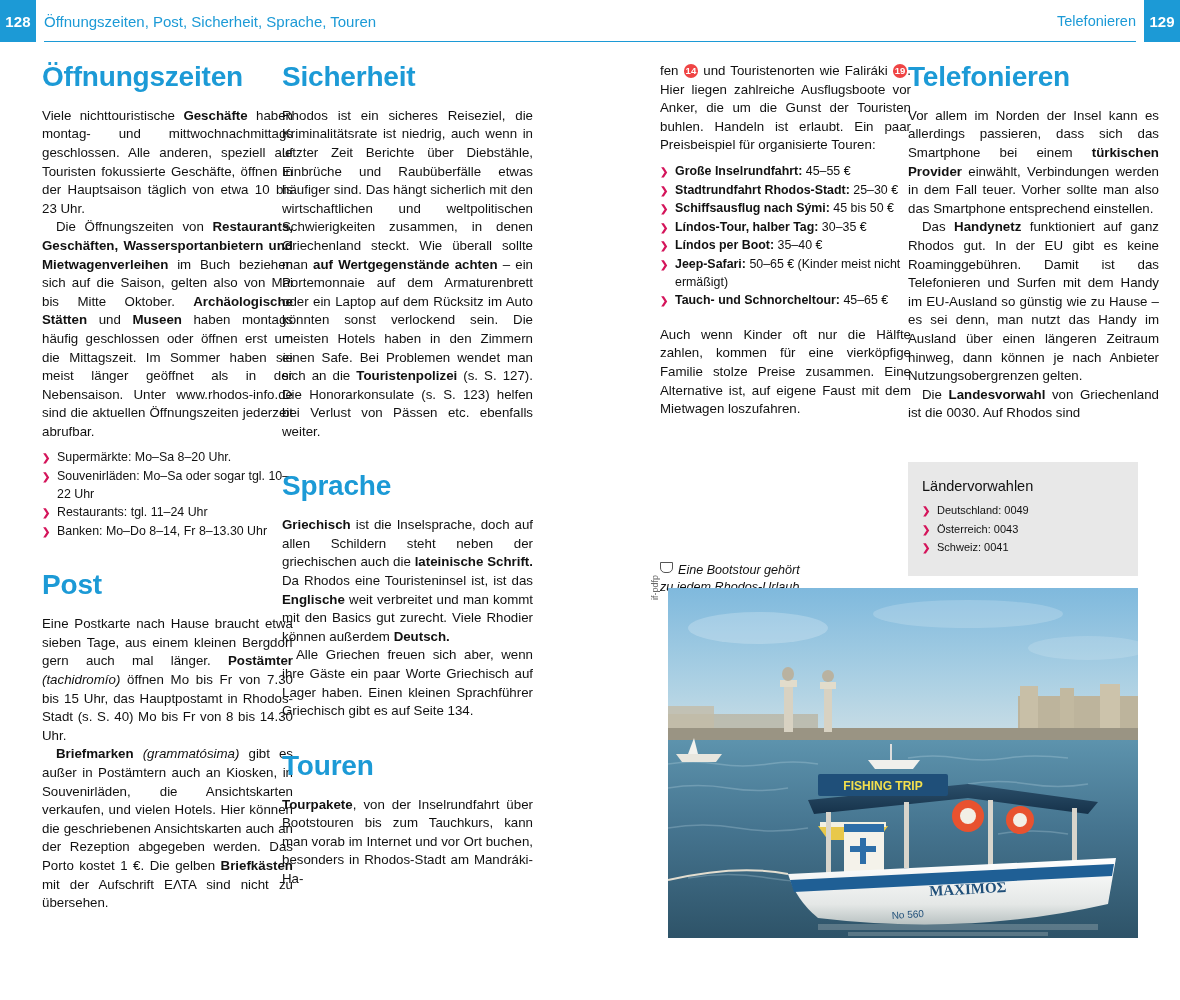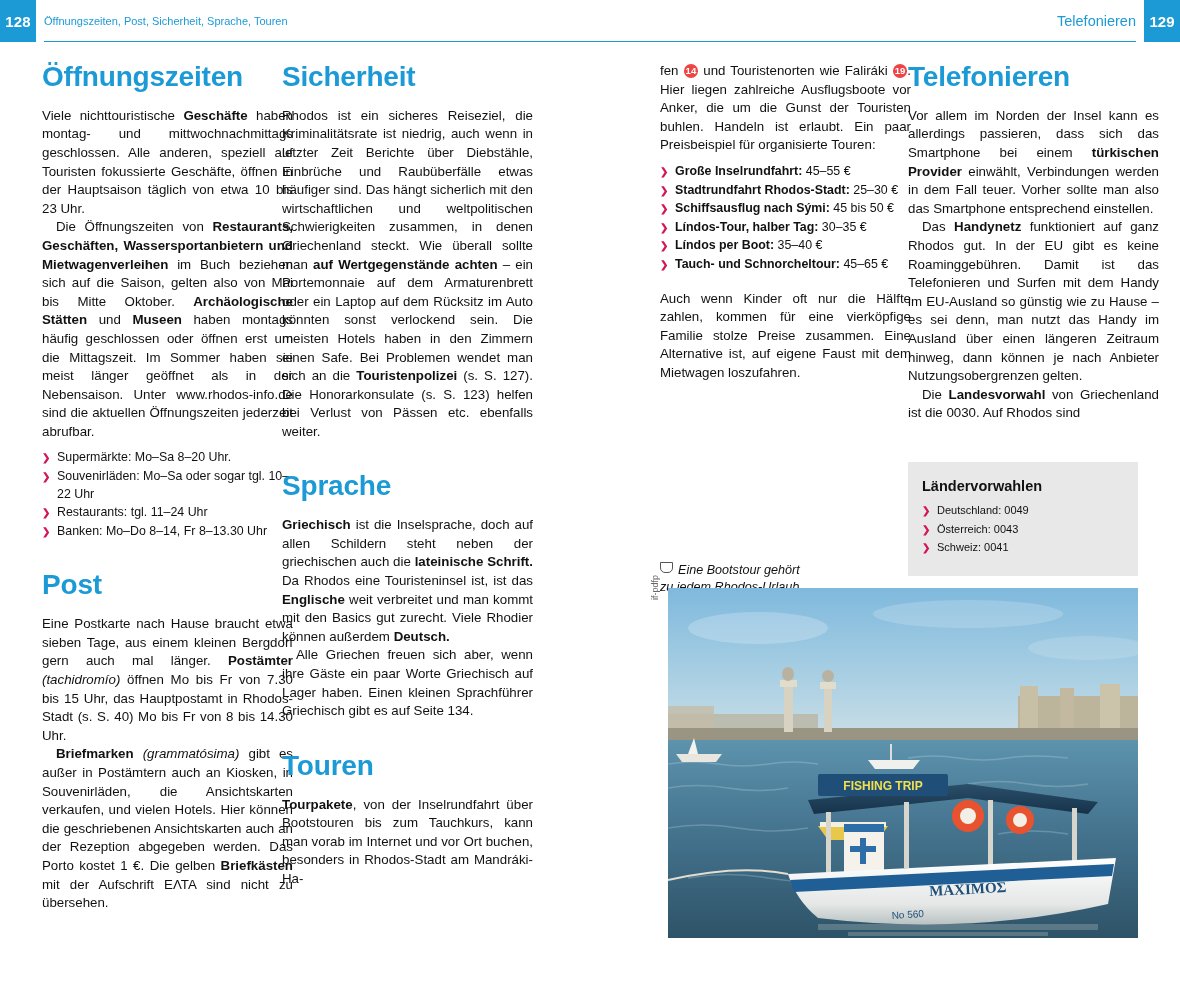--- a/index.html
+++ b/index.html
@@ -41,21 +41,21 @@
     justify-content: center;
     letter-spacing: 0.2px;
   }
   .hdr-left-title {
     position: absolute;
     left: 44px; top: 0;
     height: 42px;
     display: flex;
     align-items: center;
     color: #1c9ad6;
-    font-size: 11px;
+    font-size: 15px;
     font-weight: normal;
   }
   .hdr-right-num {
     position: absolute;
     right: 0; top: 0;
     width: 36px; height: 42px;
     background: #1c9ad6;
     color: #ffffff;
     font-size: 15px;
     font-weight: bold;
@@ -160,21 +160,21 @@
     left: 908px;
     top: 462px;
     width: 230px;
     background: #e8e8e8;
     padding: 16px 12px 18px 14px;
     box-sizing: border-box;
   }
   .infobox h3 {
     margin: 0 0 8px 0;
     font-size: 14.5px;
-    font-weight: bold;
+    font-weight: normal;
     color: #111;
   }
   .infobox ul.arrows li { font-size: 11px; }
 
   
   .caption {
     position: absolute;
     left: 660px;
     top: 533px;
     width: 240px;
@@ -261,20 +261,21 @@
 
   <div class="col col3">
     <p class="body"><span>fen </span><span class="cnum">14</span><span> und Touristenorten wie Faliráki </span><span class="cnum">19</span><span>. Hier liegen zahlreiche Ausflugsboote vor Anker, die um die Gunst der Touristen buhlen. Handeln ist erlaubt. Ein paar Preisbeispiel für organisierte Touren:</span></p>
 
     <ul class="arrows">
       <li><b>Große Inselrundfahrt:</b> 45–55 €</li>
       <li><b>Stadtrundfahrt Rhodos-Stadt:</b> 25–30 €</li>
       <li><b>Schiffsausflug nach Sými:</b> 45 bis 50 €</li>
       <li><b>Líndos-Tour, halber Tag:</b> 30–35 €</li>
       <li><b>Líndos per Boot:</b> 35–40 €</li>
+      <li><b>Jeep-Safari:</b> 50–65 € (Kinder meist nicht ermäßigt)</li>
       <li><b>Tauch- und Schnorcheltour:</b> 45–65 €</li>
     </ul>
 
     <p class="body" style="margin-top:16px;">Auch wenn Kinder oft nur die Hälfte zahlen, kommen für eine vierköpfige Familie stolze Preise zusammen. Eine Alternative ist, auf eigene Faust mit dem Mietwagen loszufahren.</p>
   </div>
 
   <div class="col col4">
     <h2 class="sec">Telefonieren</h2>
     <p class="body">Vor allem im Norden der Insel kann es allerdings passieren, dass sich das Smartphone bei einem <b>türkischen Provider</b> einwählt, Verbindungen werden in dem Fall teuer. Vorher sollte man also das Smartphone entsprechend einstellen.</p>
     <p class="body">Das <b>Handynetz</b> funktioniert auf ganz Rhodos gut. In der EU gibt es keine Roaminggebühren. Damit ist das Telefonieren und Surfen mit dem Handy im EU-Ausland so günstig wie zu Hause – es sei denn, man nutzt das Handy im Ausland über einen längeren Zeitraum hinweg, dann können je nach Anbieter Nutzungsobergrenzen gelten.</p>

